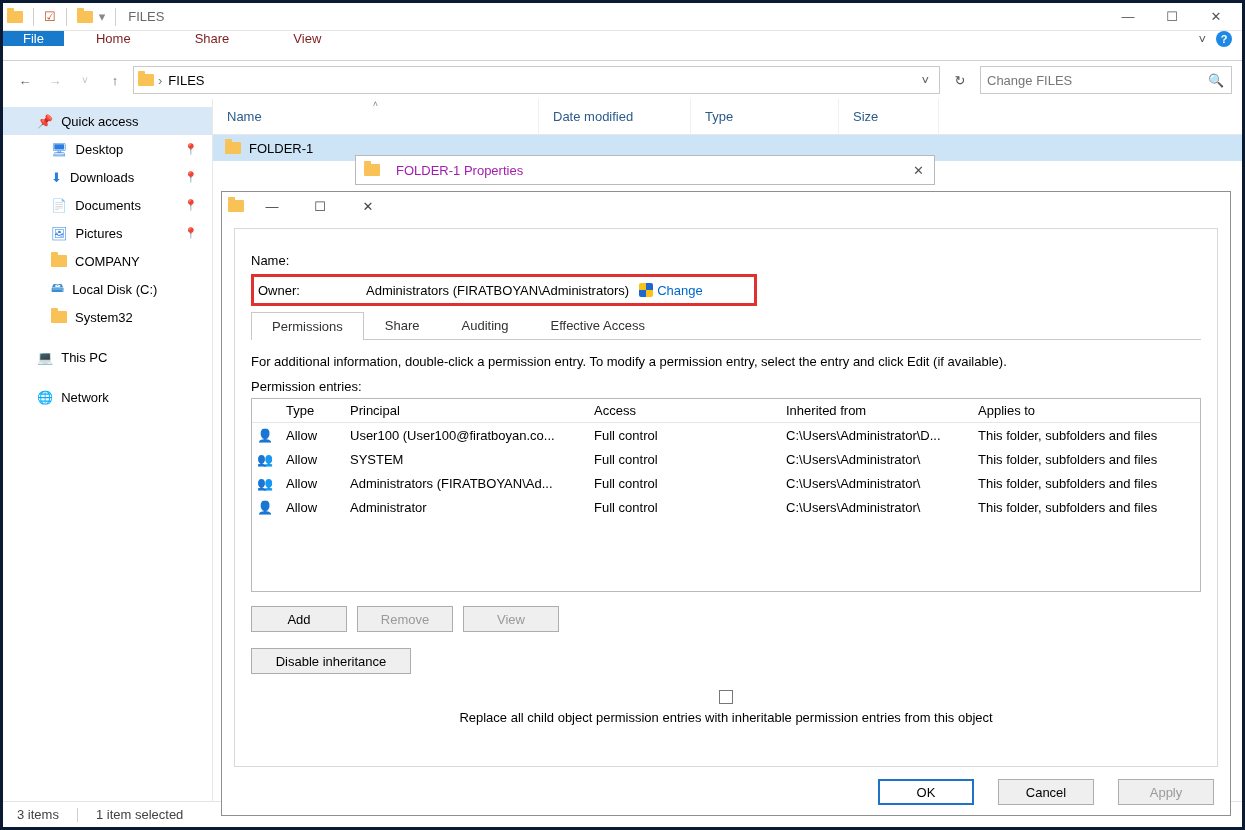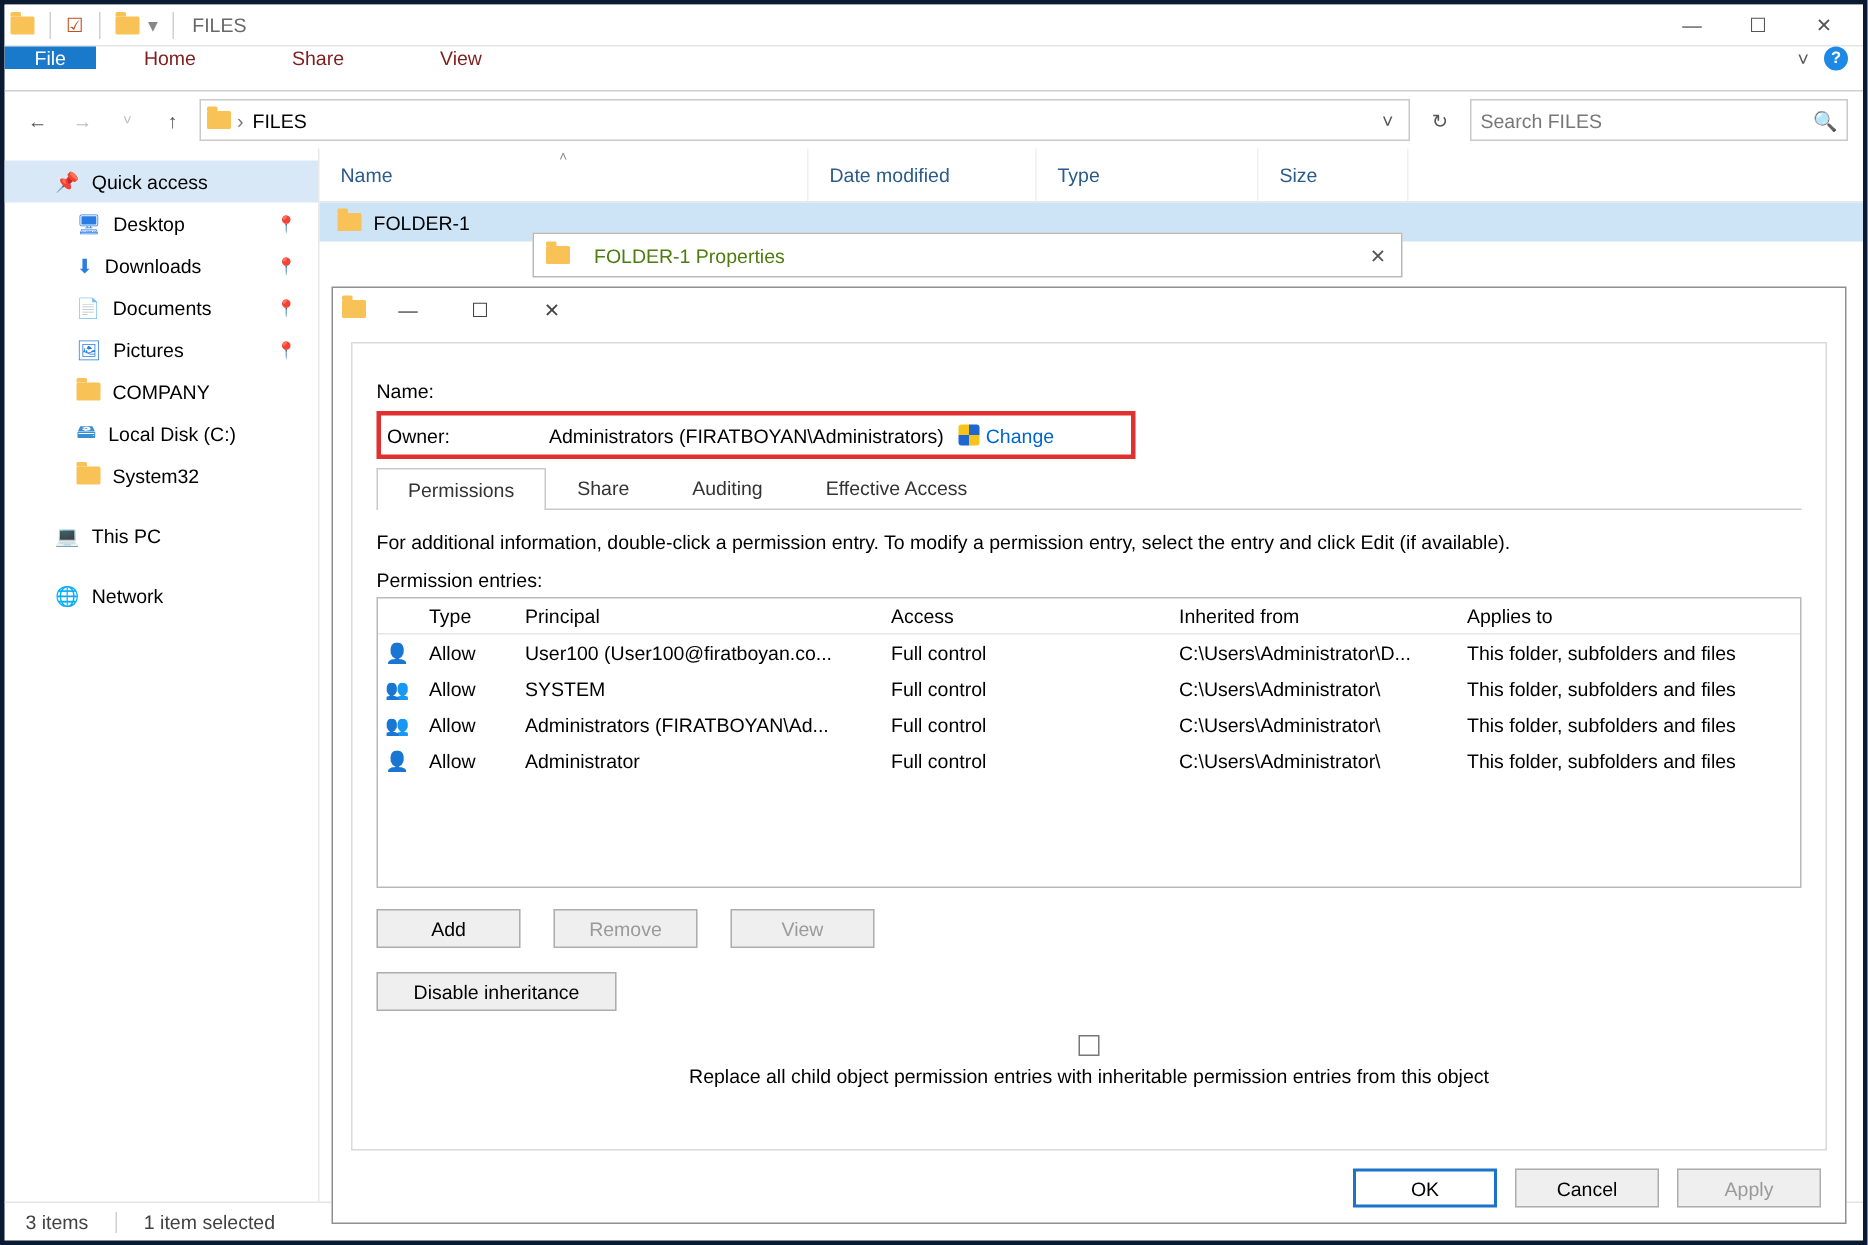--- a/index.html
+++ b/index.html
@@ -49,21 +49,21 @@
 .filelist { }
 .filerow { height: 26px; display: flex; align-items: center; padding-left: 12px; gap: 8px; }
 .filerow.selected { background: #cde4f7; }
 
 
 .statusbar { position: absolute; bottom: 0; left: 0; right: 0; height: 26px; border-top: 1px solid #e5e5e5; display: flex; align-items: center; padding: 0 14px; gap: 18px; color: #424242; }
 .statusbar .sep { width: 1px; height: 14px; background: #d0d0d0; }
 
 
 .prop-tabstrip { position: absolute; top: 152px; left: 352px; width: 580px; height: 30px; border: 1px solid #b9b9b9; background: #fff; display: flex; align-items: center; }
-.prop-tabstrip .lbl { padding: 0 16px; flex: 1; color: #4d7c0f; }
+.prop-tabstrip .lbl { padding: 0 16px; flex: 1; color: #a21caf; }
 .prop-tabstrip .x { padding: 0 10px; color: #555; }
 
 
 .advwin { position: absolute; top: 188px; left: 218px; width: 1010px; height: 625px; background: #fff; border: 1px solid #8f8f8f; display: flex; flex-direction: column; }
 .advwin .adv-title { height: 28px; display: flex; align-items: center; padding: 0 6px; gap: 8px; }
 .advwin .adv-title .txt { flex: 1; }
 .advwin .adv-title .ctl { width: 40px; text-align: center; color: #444; }
 .advwin .adv-body { flex: 1; margin: 8px 12px 48px 12px; border: 1px solid #d9d9d9; background: #fff; padding: 16px 16px 27px 16px; display: flex; flex-direction: column; }
 .advwin .row { display: flex; align-items: center; height: 30px; }
 .advwin .row .lbl { width: 108px; }
@@ -78,27 +78,27 @@
 .perm-table { border: 1px solid #b9b9b9; height: 194px; }
 .perm-table .hdr { display: flex; height: 24px; align-items: center; border-bottom: 1px solid #e6e6e6; }
 .perm-table .hdr > div, .perm-table .r > div { padding: 0 8px; }
 .perm-table .r { display: flex; height: 24px; align-items: center; }
 .c-icon { width: 26px; flex: none; display:flex; align-items:center; justify-content:center; }
 .c-type { width: 64px; flex: none; }
 .c-prin { width: 244px; flex: none; overflow: hidden; text-overflow: ellipsis; white-space: nowrap; }
 .c-acc  { width: 192px; flex: none; }
 .c-inh  { width: 192px; flex: none; overflow: hidden; text-overflow: ellipsis; white-space: nowrap; }
 .c-app  { flex: 1; }
-.btnrow { margin-top: 14px; display: flex; gap: 22px; }
+.btnrow { margin-top: 14px; display: flex; gap: 10px; }
 .btn { min-width: 96px; height: 26px; border: 1px solid #adadad; background: #efefef; display: flex; align-items: center; justify-content: center; }
 .btn.disabled { color: #9a9a9a; }
 .disable-inh { margin-top: 16px; }
 .chkrow { margin-top: 16px; display: flex; align-items: center; gap: 6px; flex-direction: column; }
 .chkbox { width: 14px; height: 14px; border: 1px solid #777; }
-.adv-footer { position: absolute; bottom: 10px; right: 16px; display: flex; gap: 12px; }
+.adv-footer { position: absolute; bottom: 10px; right: 16px; display: flex; gap: 24px; }
 .adv-footer .btn.primary { border: 2px solid #1e72c9; background: #fff; }
 
 
 .folder-icon { width: 16px; height: 12px; background: #f8c257; border-radius: 1px; display: inline-block; position: relative; }
 .folder-icon::before { content: ""; position: absolute; top: -3px; left: 0; width: 7px; height: 3px; background: #f8c257; border-radius: 1px 1px 0 0; }
 .user-icon { font-size: 13px; }
 </style>
 </head>
 <body>
 
@@ -137,21 +137,21 @@
   <div class="navbtn disabled" style="font-size:10px;">˅</div>
   <div class="navbtn">↑</div>
   <div class="addressbar">
     <span class="folder-icon" style="margin-right:4px;"></span>
     <span class="chev">›</span>
     <span class="crumb">FILES</span>
     <span class="drop">˅</span>
   </div>
   <div class="refresh">↻</div>
   <div class="searchbox">
-    <span>Search FILES</span>
+    <span>Change FILES</span>
     <span>🔍</span>
   </div>
 </div>
 
 <div class="mainarea">
   <div class="sidebar">
     <div class="item selected">
       <span style="color:#2b7de1;">📌</span>
       <span>Quick access</span>
     </div>

